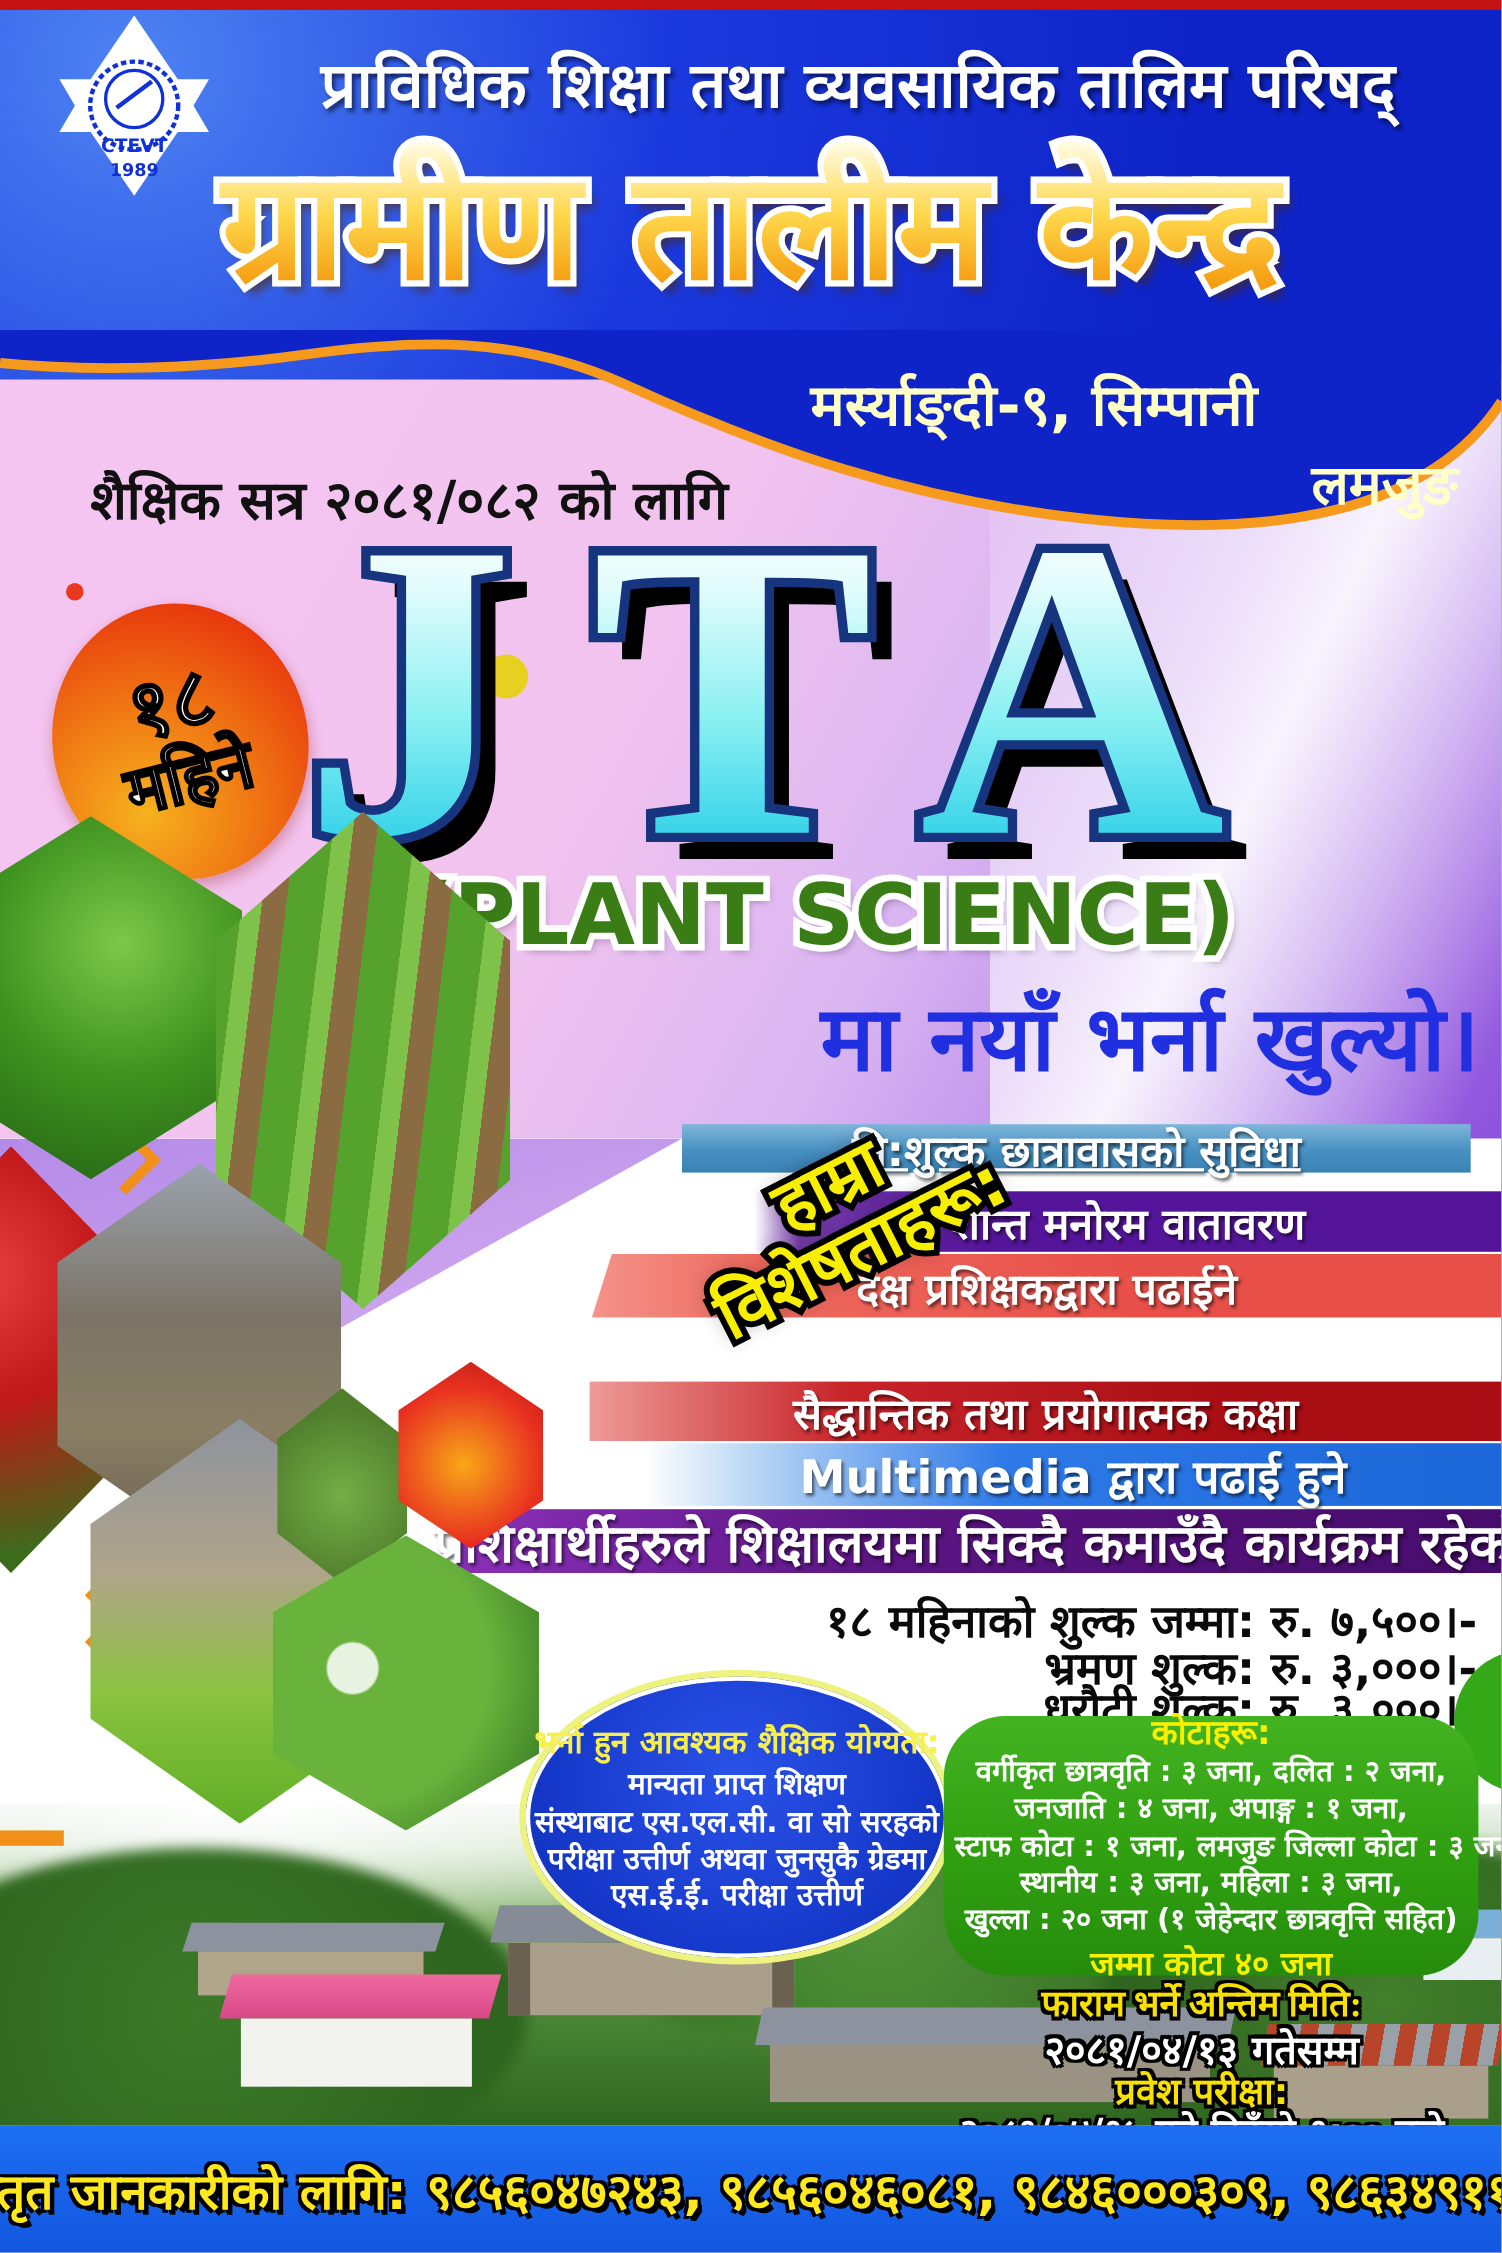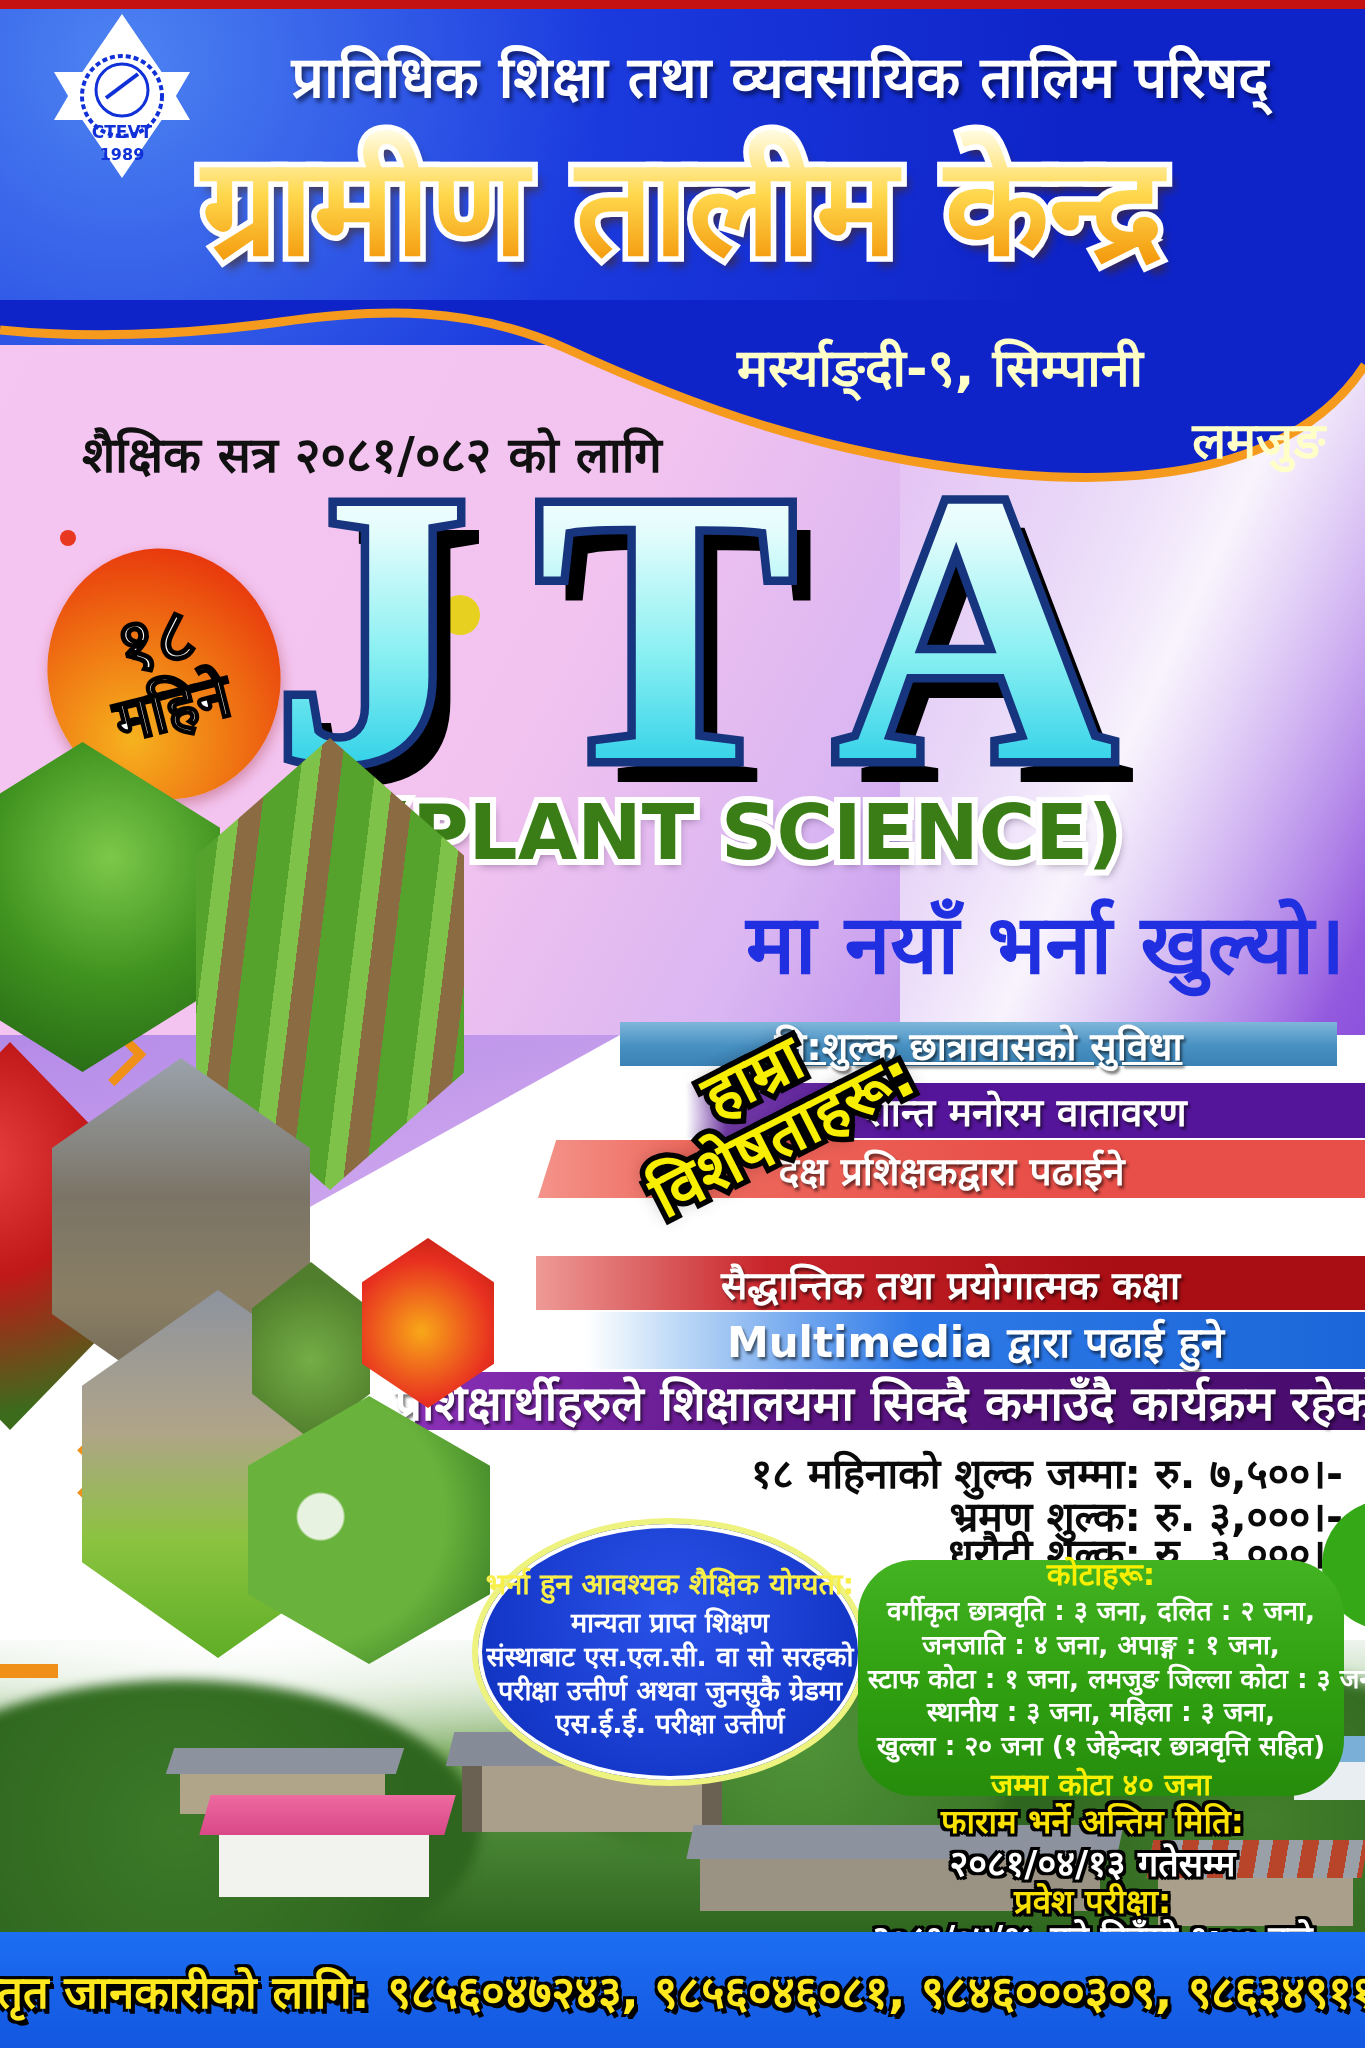--- a/index.html
+++ b/index.html
@@ -260,21 +260,21 @@
   <div class="abs quota">
     <div class="qt-title">कोटाहरू:</div>
     <div class="qt-line">वर्गीकृत छात्रवृति : ३ जना, दलित : २ जना,</div>
     <div class="qt-line">जनजाति : ४ जना, अपाङ्ग : १ जना,</div>
     <div class="qt-line">स्टाफ कोटा : १ जना, लमजुङ जिल्ला कोटा : ३ जना,</div>
     <div class="qt-line">स्थानीय : ३ जना, महिला : ३ जना,</div>
     <div class="qt-line">खुल्ला : २० जना (१ जेहेन्दार छात्रवृत्ति सहित)</div>
     <div class="qt-total">जम्मा कोटा ४० जना</div>
   </div>
 
-  <div class="date-line dl-y ol" style="top:1798px;">फाराम भर्ने अन्तिम मिति:</div>
+  <div class="date-line dl-y ol" style="top:1798px;font-family:Liberation Serif, serif;">फाराम भर्ने अन्तिम मिति:</div>
   <div class="date-line dl-w ol" style="top:1838px;">२०८१/०४/१३ गतेसम्म</div>
   <div class="date-line dl-y ol" style="top:1878px;">प्रवेश परीक्षा:</div>
   <div class="date-line dl-w ol" style="top:1914px;font-size:34px;">२०८१/०४/१५ गते दिउँसो १:०० बजे</div>
 
   <div class="abs footer">
     <span class="f-label">विस्तृत जानकारीको लागि:</span>
     <span class="f-phones">९८५६०४७२४३, ९८५६०४६०८१, ९८४६०००३०९, ९८६३४९१११०</span>
   </div>
 
 </div>

